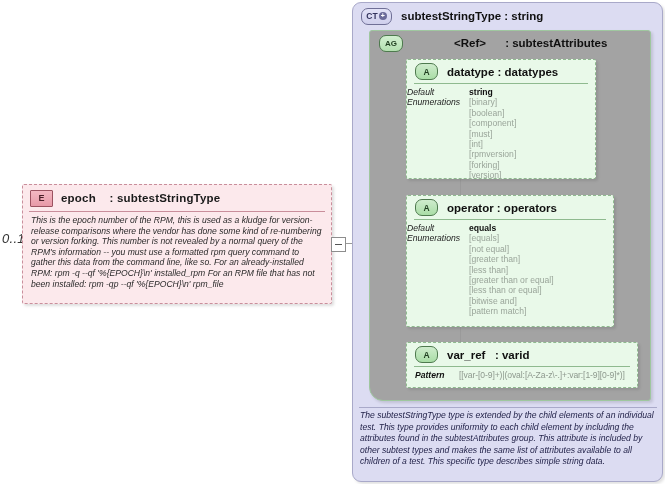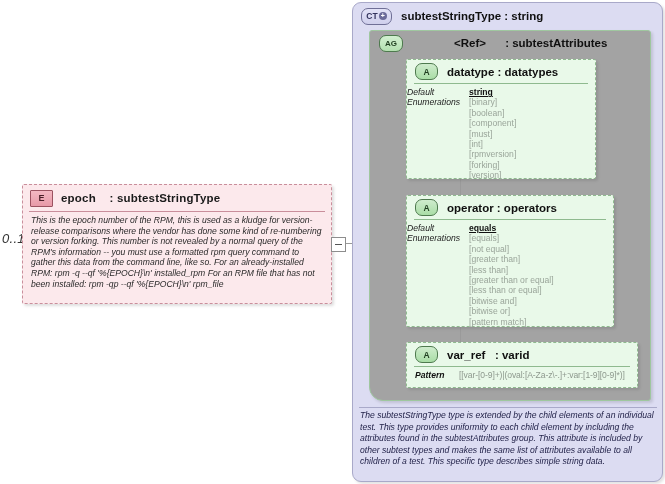--- a/index.html
+++ b/index.html
@@ -136,21 +136,21 @@
     display:flex;align-items:center;justify-content:center;
     font-size:8.5px;font-weight:bold;color:#1f3d1f;
   }
   .attr-title{font-size:11.5px;font-weight:bold;color:#101010;white-space:pre;}
   .attr-rule{height:1px;background:#8fba8f;margin:0 7px;}
   .facets{
     display:flex;padding:3px 0 0 0;font-size:8.6px;line-height:10.4px;
   }
   .facet-labels{width:62px;flex:0 0 62px;font-style:italic;color:#222;}
   .facet-values{flex:1;}
-  .facet-values .default{font-weight:bold;color:#111;text-decoration:underline;}
+  .facet-values .default{font-weight:bold;color:#111;}
   .facet-values .enum{color:#9aa59a;}
   .pattern-row{
     display:flex;padding:3px 0 0 8px;font-size:8.6px;line-height:11px;align-items:baseline;
   }
   .pattern-row .lbl{width:44px;flex:0 0 44px;font-style:italic;font-weight:bold;color:#111;}
   .pattern-row .val{color:#8e998e;letter-spacing:-.1px;white-space:nowrap;}
 
   
   .tree{position:absolute;background:#9a9a9a;}
 
@@ -239,21 +239,20 @@
         </div>
         <div class="facet-values">
           <div class="default">equals</div>
           <div class="enum">[equals]</div>
           <div class="enum">[not equal]</div>
           <div class="enum">[greater than]</div>
           <div class="enum">[less than]</div>
           <div class="enum">[greater than or equal]</div>
           <div class="enum">[less than or equal]</div>
           <div class="enum">[bitwise and]</div>
-          <div class="enum">[bitwise or]</div>
           <div class="enum">[pattern match]</div>
         </div>
       </div>
     </div>
 
     <div class="attr-box" style="left:36px;top:311px;width:232px;height:46px;">
       <div class="attr-header">
         <span class="a-icon">A</span>
         <span class="attr-title">var_ref   : varid</span>
       </div>

